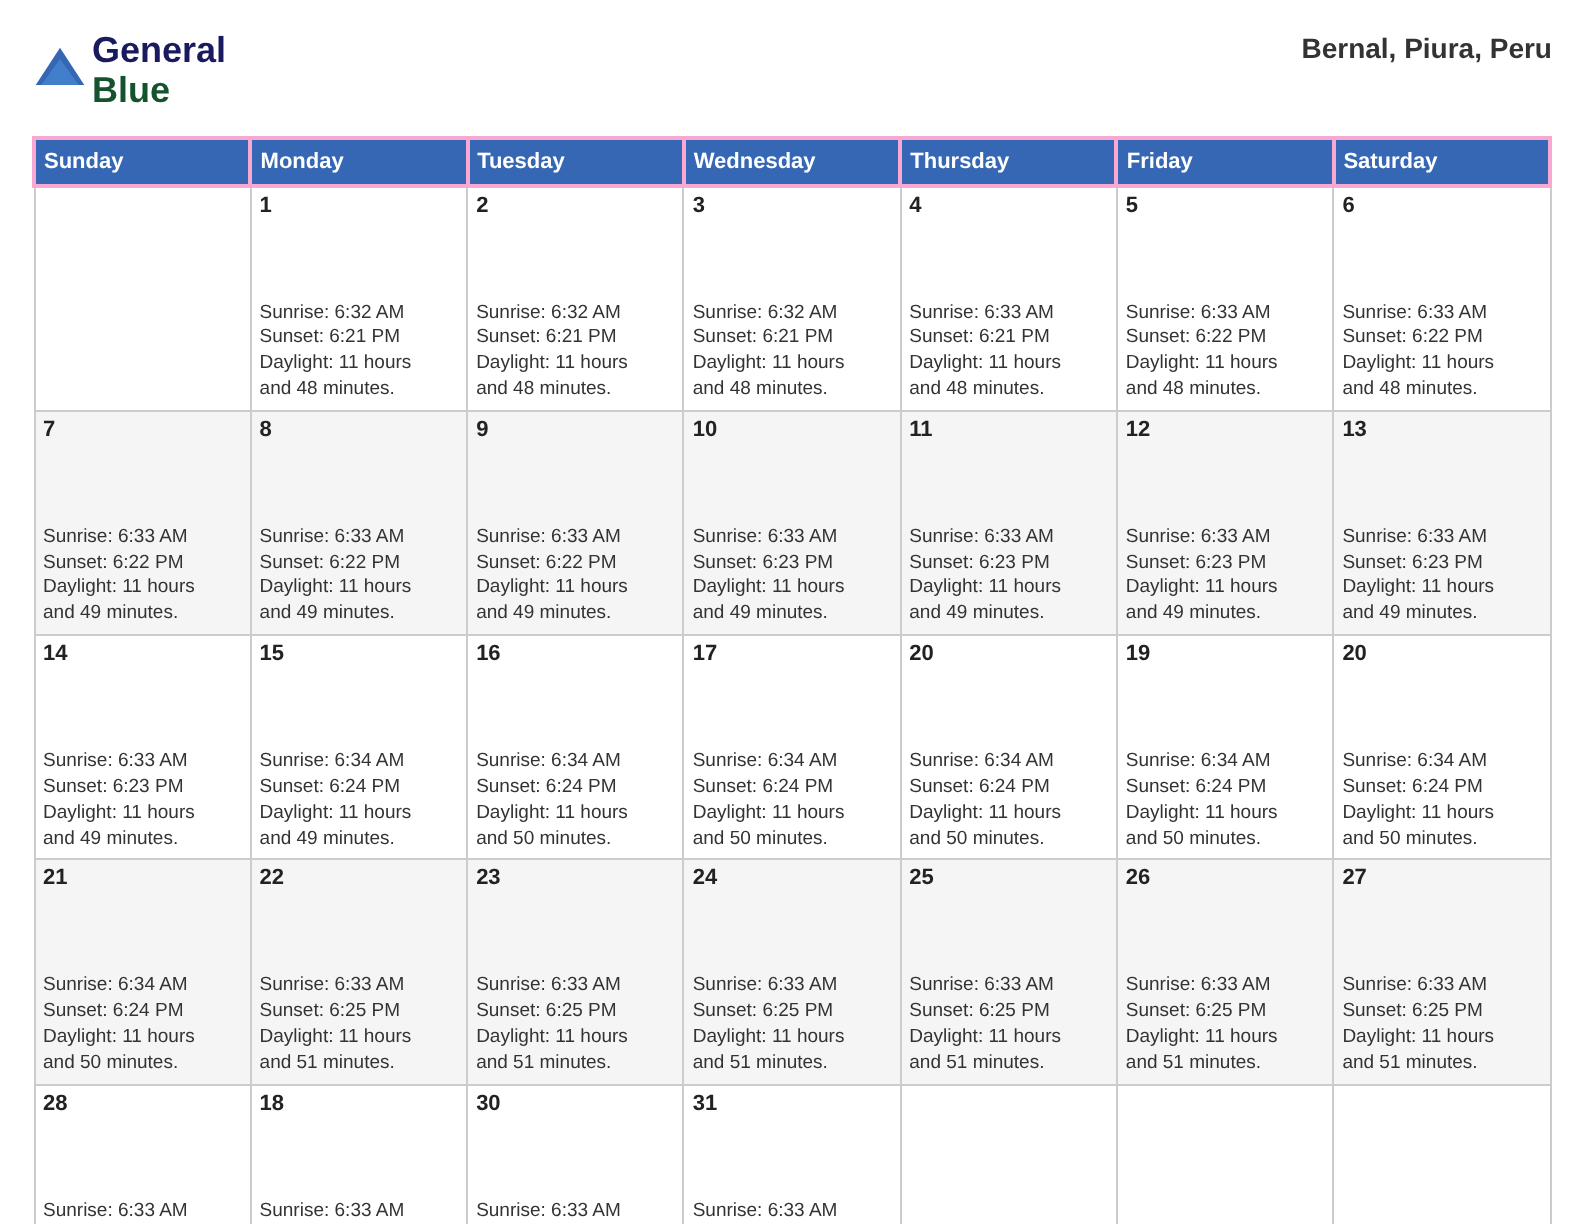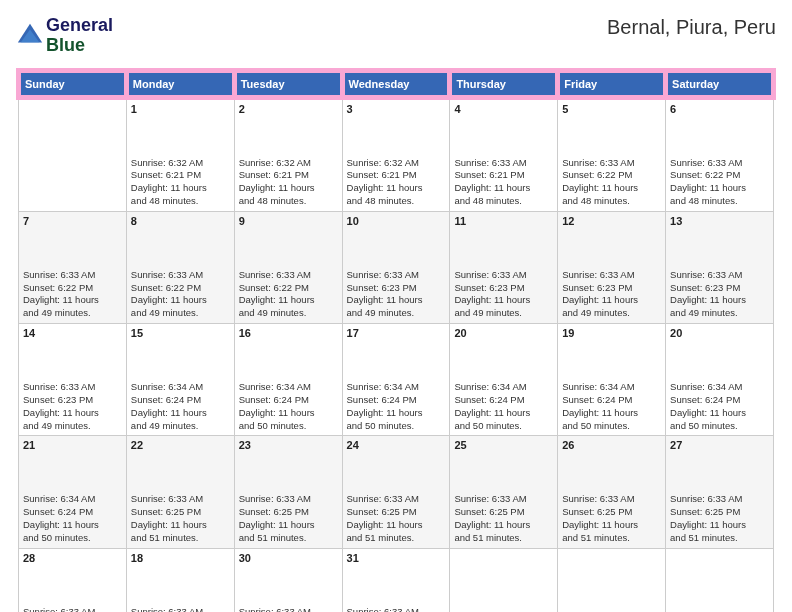--- a/index.html
+++ b/index.html
@@ -42,36 +42,37 @@
     }
     .title-block {
       text-align: right;
     }
     .month-title {
       font-size: 32px;
       font-weight: bold;
       color: #1a1a5e;
     }
     .location {
-      font-size: 20px;
+      font-size: 14px;
       color: #333;
+      font-weight: bold;
     }
     .calendar {
       width: 100%;
       border-collapse: collapse;
       font-size: 10px;
     }
     .calendar th {
       background: #3567b5;
       color: #fff;
       padding: 5px 4px;
       text-align: left;
       font-size: 11px;
       font-weight: bold;
-      border: 5px solid #f9a8d4;
+      border: 2px solid #f9a8d4;
     }
     .calendar td {
       border: 1px solid #ccc;
       vertical-align: top;
       padding: 3px 4px;
       width: calc(100% / 7);
       height: 80px;
       background: #fff;
     }
     .calendar tr:nth-child(even) td {

